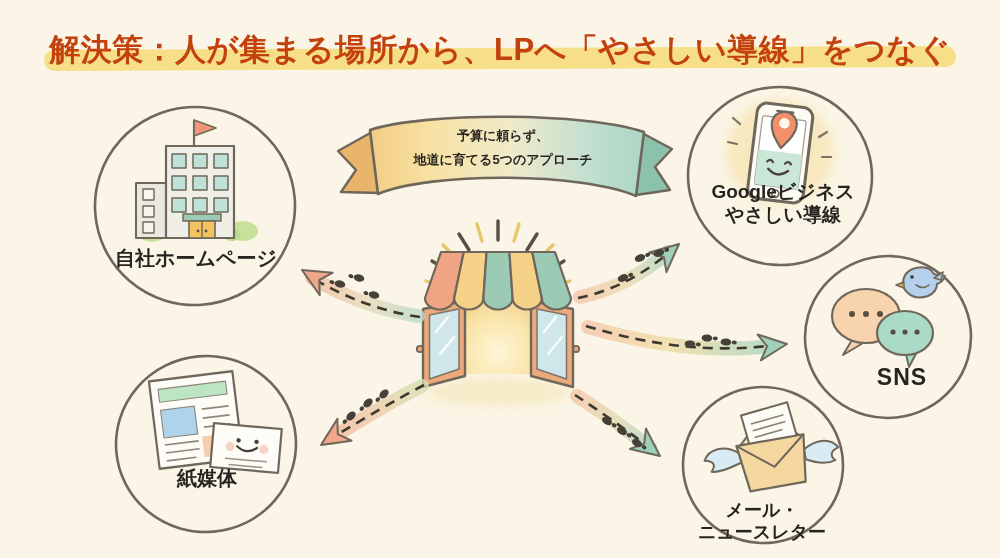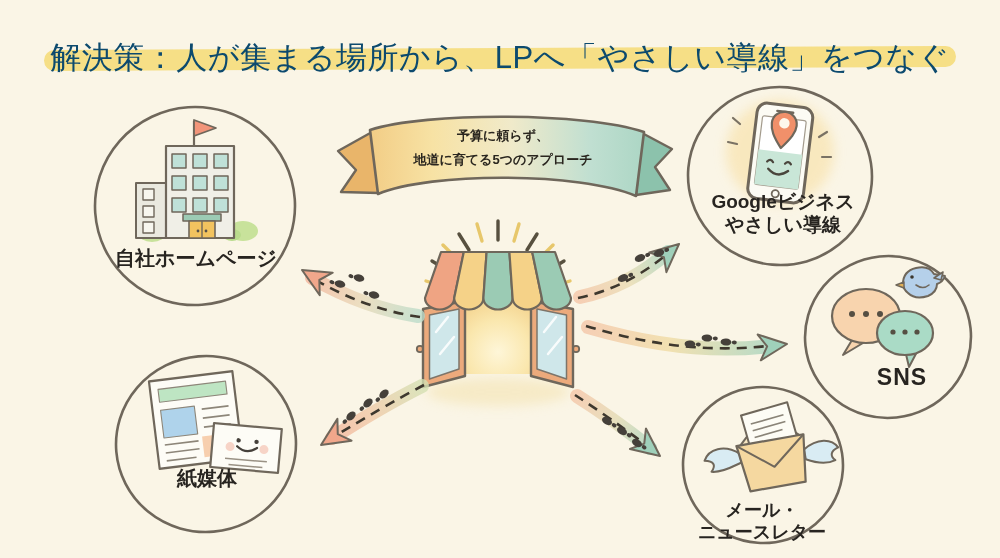--- a/index.html
+++ b/index.html
@@ -11,40 +11,40 @@
   }
   .stage { position:absolute; inset:0; width:1000px; height:558px; }
   svg.art { position:absolute; left:0; top:0; }
 
   .title-highlight {
     position:absolute; left:44px; width:912px; top:48px; height:21px;
     background:#F5DB74; border-radius:11px; opacity:.85;
     transform:rotate(-0.25deg);
   }
   h1.page-title {
-    position:absolute; left:0; right:0; top:24px; margin:16px;
-    text-align:center; font-size:31px; font-weight:400;
-    color:#0c4a6e; letter-spacing:0.5px; line-height:1.15;
+    position:absolute; left:0; right:0; top:24px; margin:8px;
+    text-align:center; font-size:31px; font-weight:700;
+    color:#c2410c; letter-spacing:0.5px; line-height:1.15;
   }
 
   .banner-text {
     position:absolute; left:503px; top:124px; transform:translateX(-50%);
     text-align:center; font-size:13px; font-weight:800; color:#2a261f;
     line-height:24px; white-space:nowrap;
   }
   .banner-text span { display:block; }
 
   .node-label {
     position:absolute; transform:translateX(-50%);
     font-weight:800; color:#272420; text-align:center;
     line-height:1.22; white-space:nowrap;
   }
   .node-label span { display:block; }
   .lbl-homepage { left:196px; top:246px; font-size:20px; }
-  .lbl-google   { left:783px; top:190px; font-size:19px; }
+  .lbl-google   { left:783px; top:180px; font-size:19px; }
   .lbl-sns      { left:886px; top:363px; font-size:23px; letter-spacing:1px;margin-left:16px; }
   .lbl-mail     { left:762px; top:500px; font-size:18px; }
   .lbl-paper    { left:207px; top:466px; font-size:20px; }
 </style>
 </head>
 <body>
 
 <div class="stage">
 
 <svg class="art" width="1000" height="558" viewBox="0 0 1000 558">

